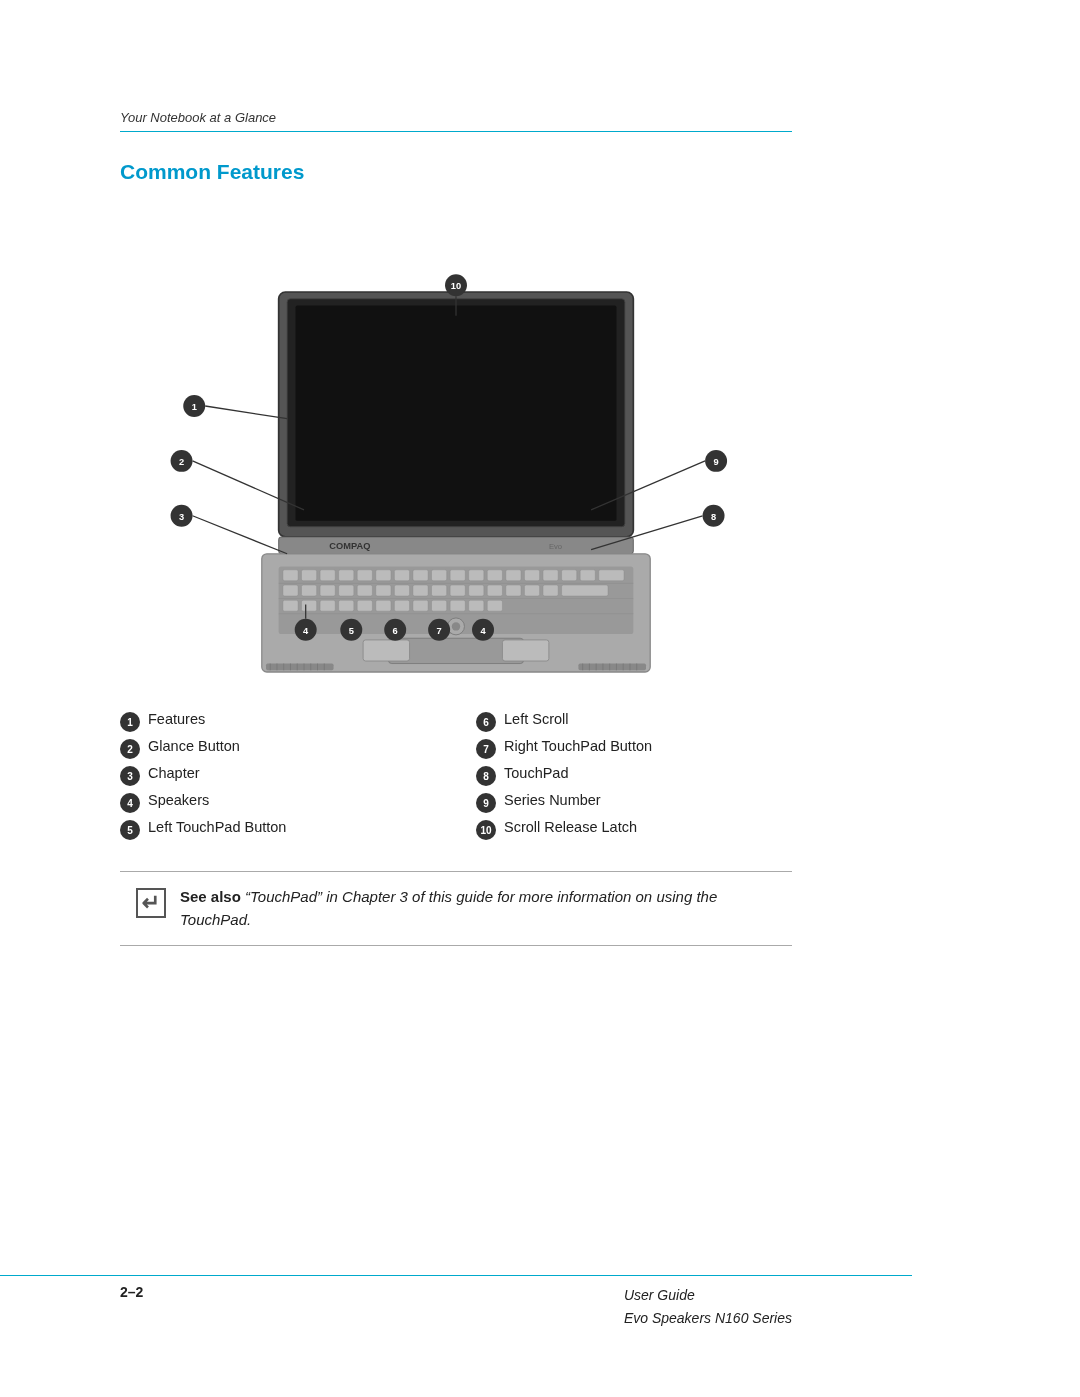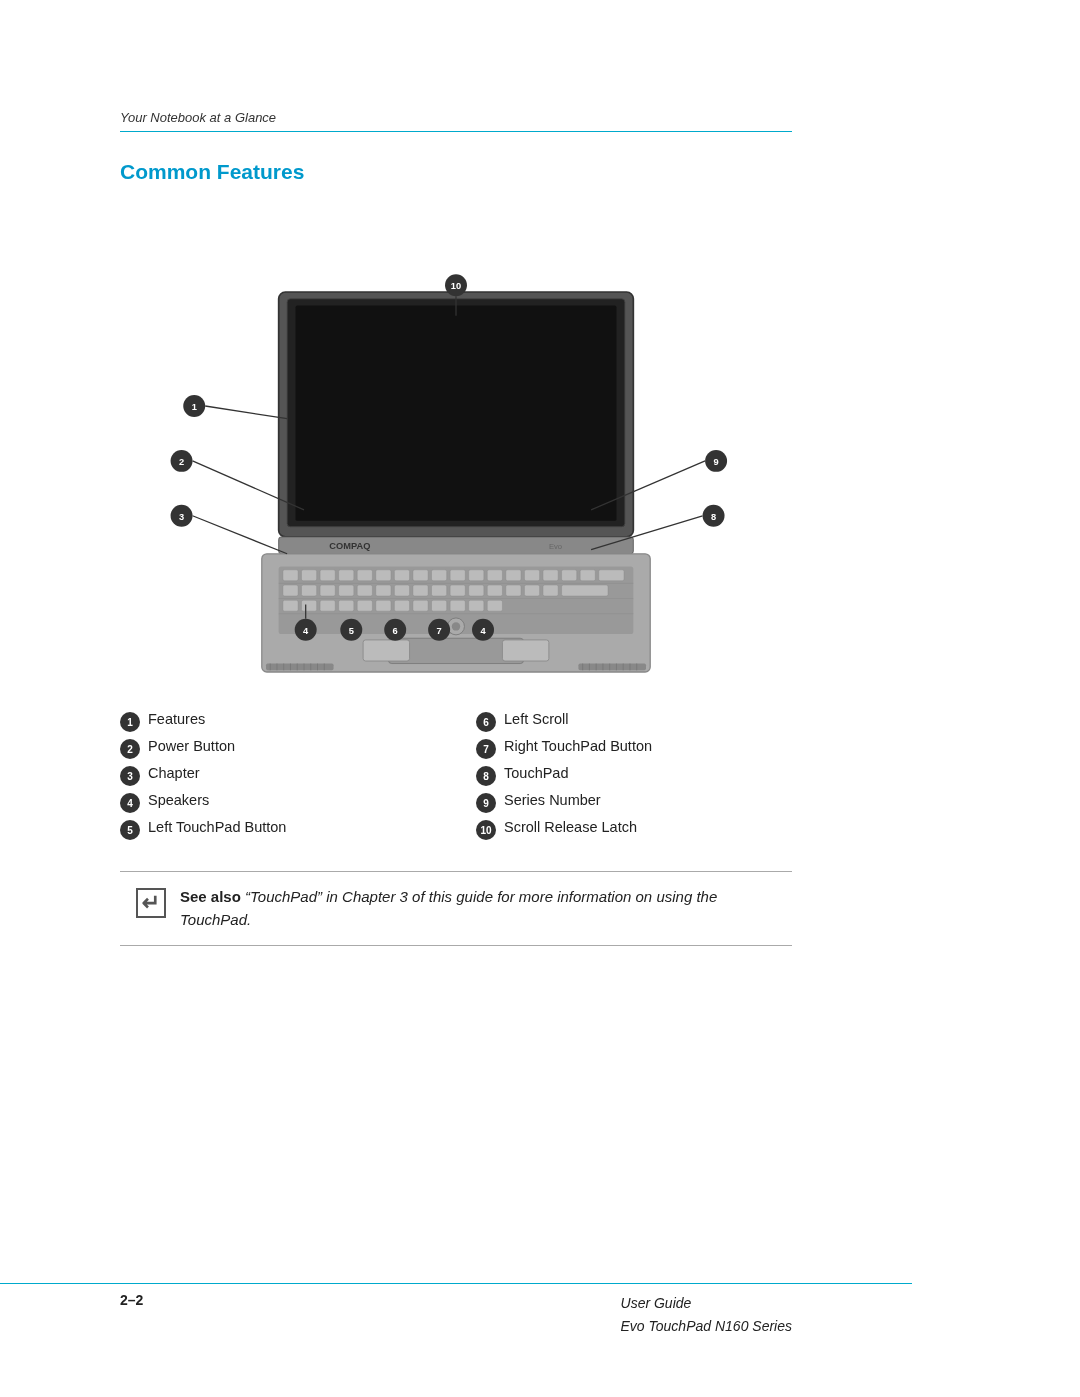--- a/index.html
+++ b/index.html
@@ -119,21 +119,21 @@
     .see-also-italic {
       font-style: italic;
     }
 
     
     .footer-section {
       position: absolute;
       bottom: 60px;
       left: 0;
       right: 0;
-      padding: 0 120px;
+      padding: 8px 120px;
       border-top: 1px solid #00aacc;
       display: flex;
       justify-content: space-between;
       align-items: flex-start;
       padding-top: 8px;
     }
     .footer-left {
       font-size: 14px;
       font-weight: bold;
     }
@@ -324,21 +324,21 @@
   <div class="features-section">
     <div class="features-grid">
 
       <div>
         <div class="feature-item">
           <span class="feature-num">1</span>
           <span>Features</span>
         </div>
         <div class="feature-item">
           <span class="feature-num">2</span>
-          <span>Power Button</span>
+          <span>Glance Button</span>
         </div>
         <div class="feature-item">
           <span class="feature-num">3</span>
           <span>Chapter</span>
         </div>
         <div class="feature-item">
           <span class="feature-num">4</span>
           <span>Speakers</span>
         </div>
         <div class="feature-item">
@@ -379,17 +379,17 @@
         <span class="see-also-bold">See also</span>
         <span class="see-also-italic">“TouchPad” in Chapter 3 of this guide for more information on using the TouchPad.</span>
       </div>
     </div>
   </div>
 
   <div class="footer-section">
     <span class="footer-left">2–2</span>
     <div class="footer-right">
       <div>User Guide</div>
-      <div>Evo TouchPad N160 Series</div>
+      <div>Evo Speakers N160 Series</div>
     </div>
   </div>
 
 </div>
 
 </body></html>

